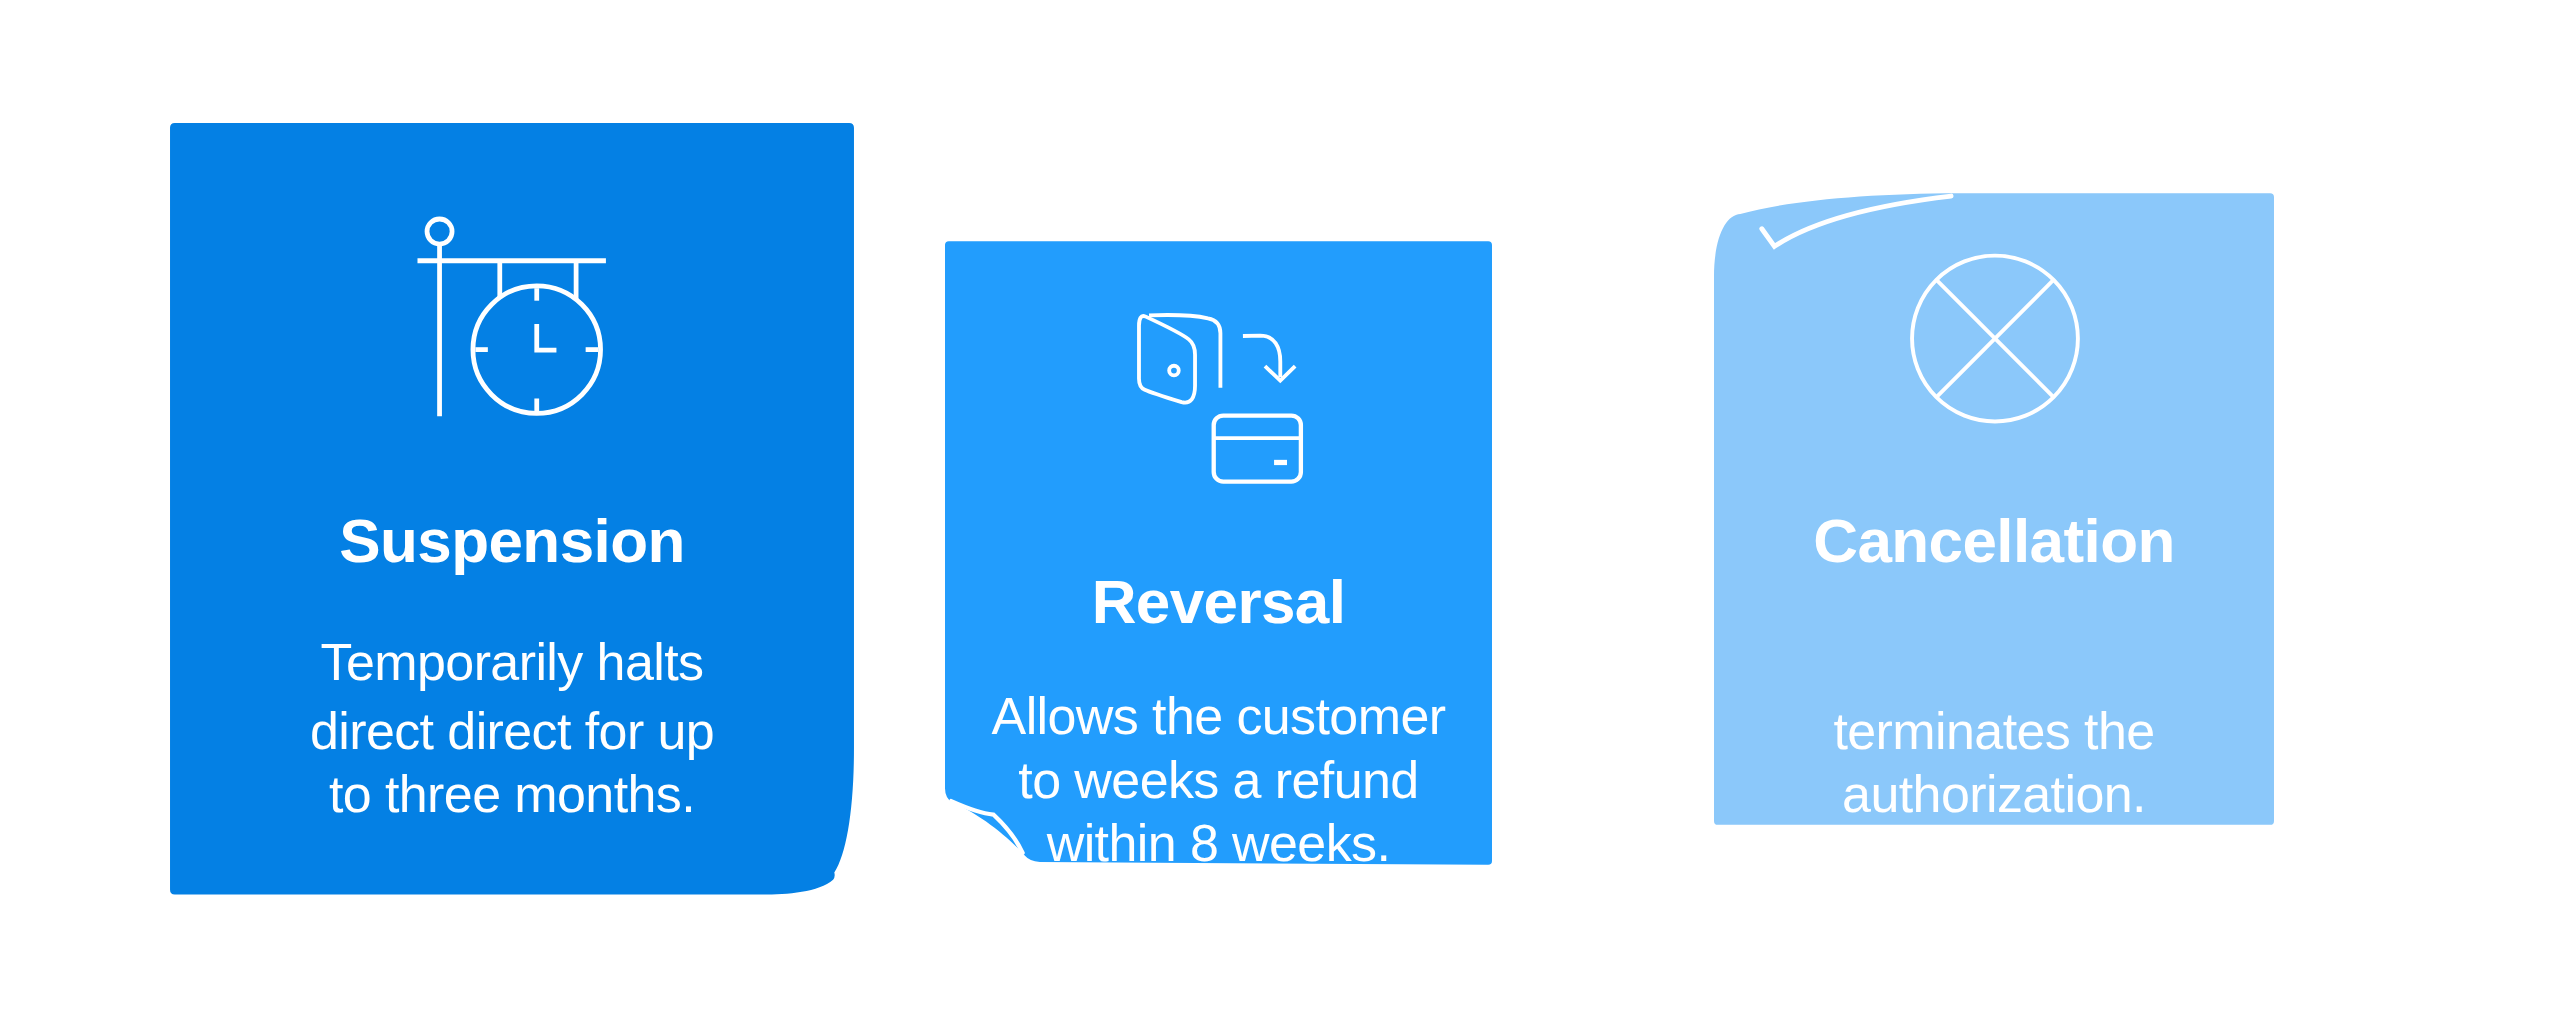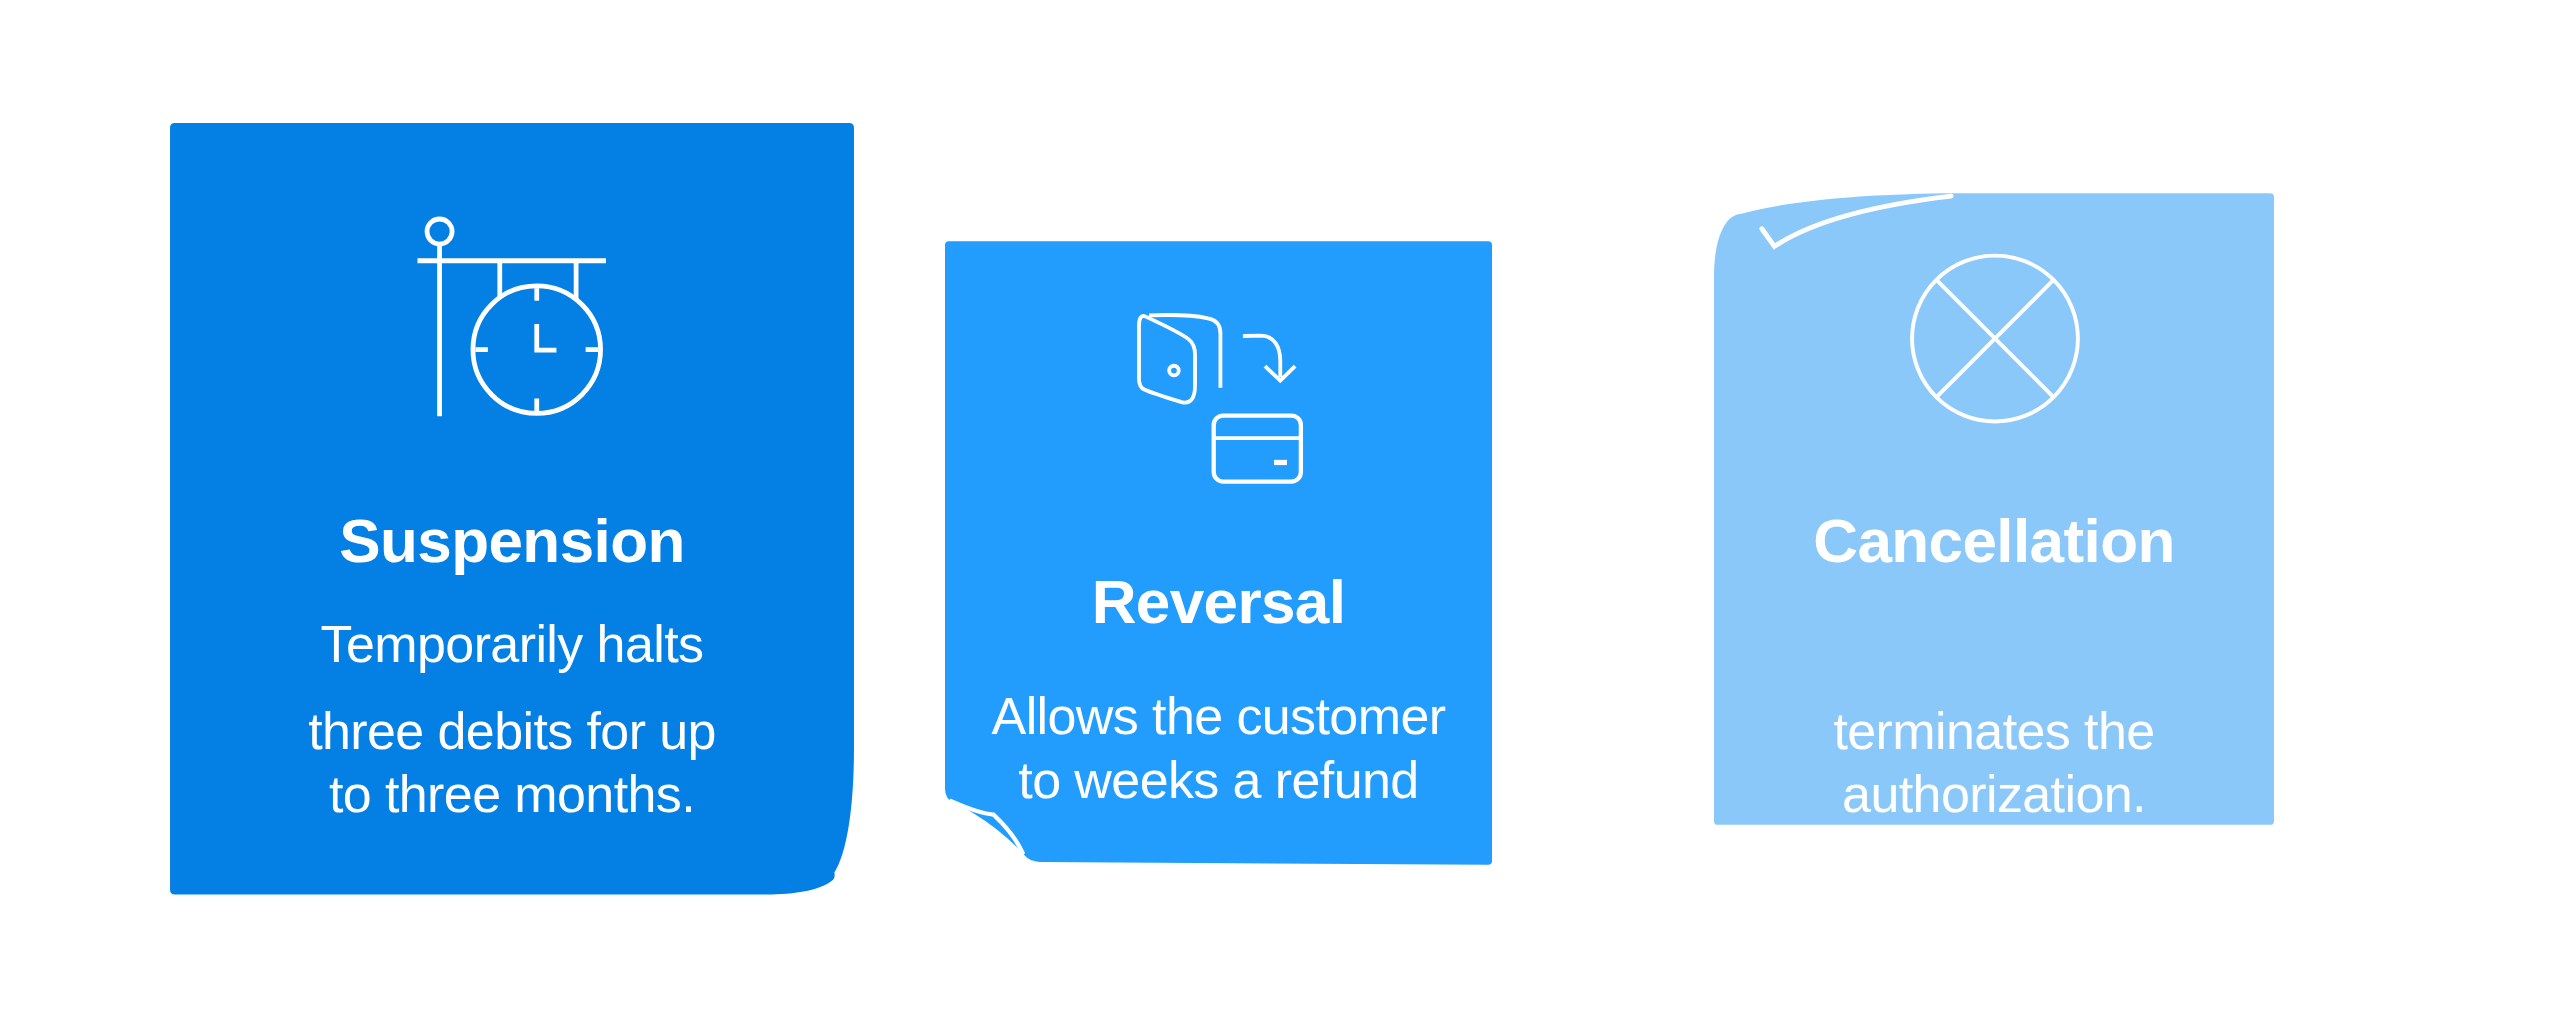--- a/index.html
+++ b/index.html
@@ -26,21 +26,21 @@
     color:#ffffff; letter-spacing:-0.6px;
   }
   .card .line{
     position:absolute; left:0; width:100%;
     text-align:center;
     font-size:52px; font-weight:400; line-height:1;
     color:#ffffff; letter-spacing:-0.6px;
   }
   
   .card-1 .title, .card-3 .title{top:348px;margin-top:39px;}
-  .card-1 .l0, .card-3 .l0{top:443px;}
+  .card-1 .l0, .card-3 .l0{top:461px;}
   .card-1 .l1, .card-3 .l1{top:530px;}
   .card-1 .l2, .card-3 .l2{top:593px;}
   .card-2 .title{top:355px;}
   .card-2 .l0{top:473px;}
   .card-2 .l1{top:537px;}
   .card-2 .l2{top:600px;}
 
   .icon-stroke{fill:none; stroke:#ffffff; stroke-width:8;}
   .crease{fill:none; stroke:#ffffff; stroke-linecap:round;}
 </style>
@@ -65,21 +65,21 @@
         <circle cx="900" cy="587" r="107"></circle>
         <path d="M 900 484 V 505"></path>
         <path d="M 900 669 V 690"></path>
         <path d="M 797 587 H 818"></path>
         <path d="M 982 587 H 1003"></path>
         <path d="M 900 544 V 588 H 933"></path>
       </g>
     </svg>
     <h2 class="title">Suspension</h2>
     <p class="line l0">Temporarily halts</p>
-    <p class="line l1">three debits for up</p>
+    <p class="line l1">direct direct for up</p>
     <p class="line l2">to three months.</p>
   </section>
 
   <section class="card card-2">
     <svg class="bg" viewBox="1584 276 1142 1302">
       <path d="M 1592 276 H 2718 Q 2726 276 2726 284 V 1570 Q 2726 1578 2718 1578
                L 1782 1572 Q 1760 1570 1751 1559
                C 1712 1515 1649 1468 1601 1449
                Q 1584 1440 1584 1418 V 284 Q 1584 276 1592 276 Z" fill="#229DFD"></path>
       <path class="crease" stroke-width="9" d="M 1597 1445 C 1635 1462 1663 1471 1685 1473
@@ -96,20 +96,21 @@
         <path d="M 2206 474 L 2242 473 C 2272 473 2284 497 2284 527 V 560"></path>
         <path d="M 2252 537 L 2284 567 L 2315 537"></path>
         <rect x="2145" y="640" width="182" height="138" rx="20" stroke-width="9"></rect>
         <path d="M 2145 687 H 2327"></path>
         <path d="M 2271 738 H 2298" stroke-width="11"></path>
       </g>
     </svg>
     <h2 class="title">Reversal</h2>
     <p class="line l0">Allows the customer</p>
     <p class="line l1">to weeks a refund</p>
+    <p class="line l2">within 8 weeks.</p>
   </section>
 
   <section class="card card-3">
     <svg class="bg" viewBox="2874 207 1148 1295">
       <path d="M 2874 1494 V 378
                C 2874 300 2897 252 2928 250
                C 3030 221 3190 208 3375 207
                H 4014 Q 4022 207 4022 215 V 1494
                Q 4022 1502 4014 1502 H 2882 Q 2874 1502 2874 1494 Z" fill="#8BC8FA"></path>
       <path class="crease" stroke-width="10" d="M 2972 280 Q 2990 305 2998 316

